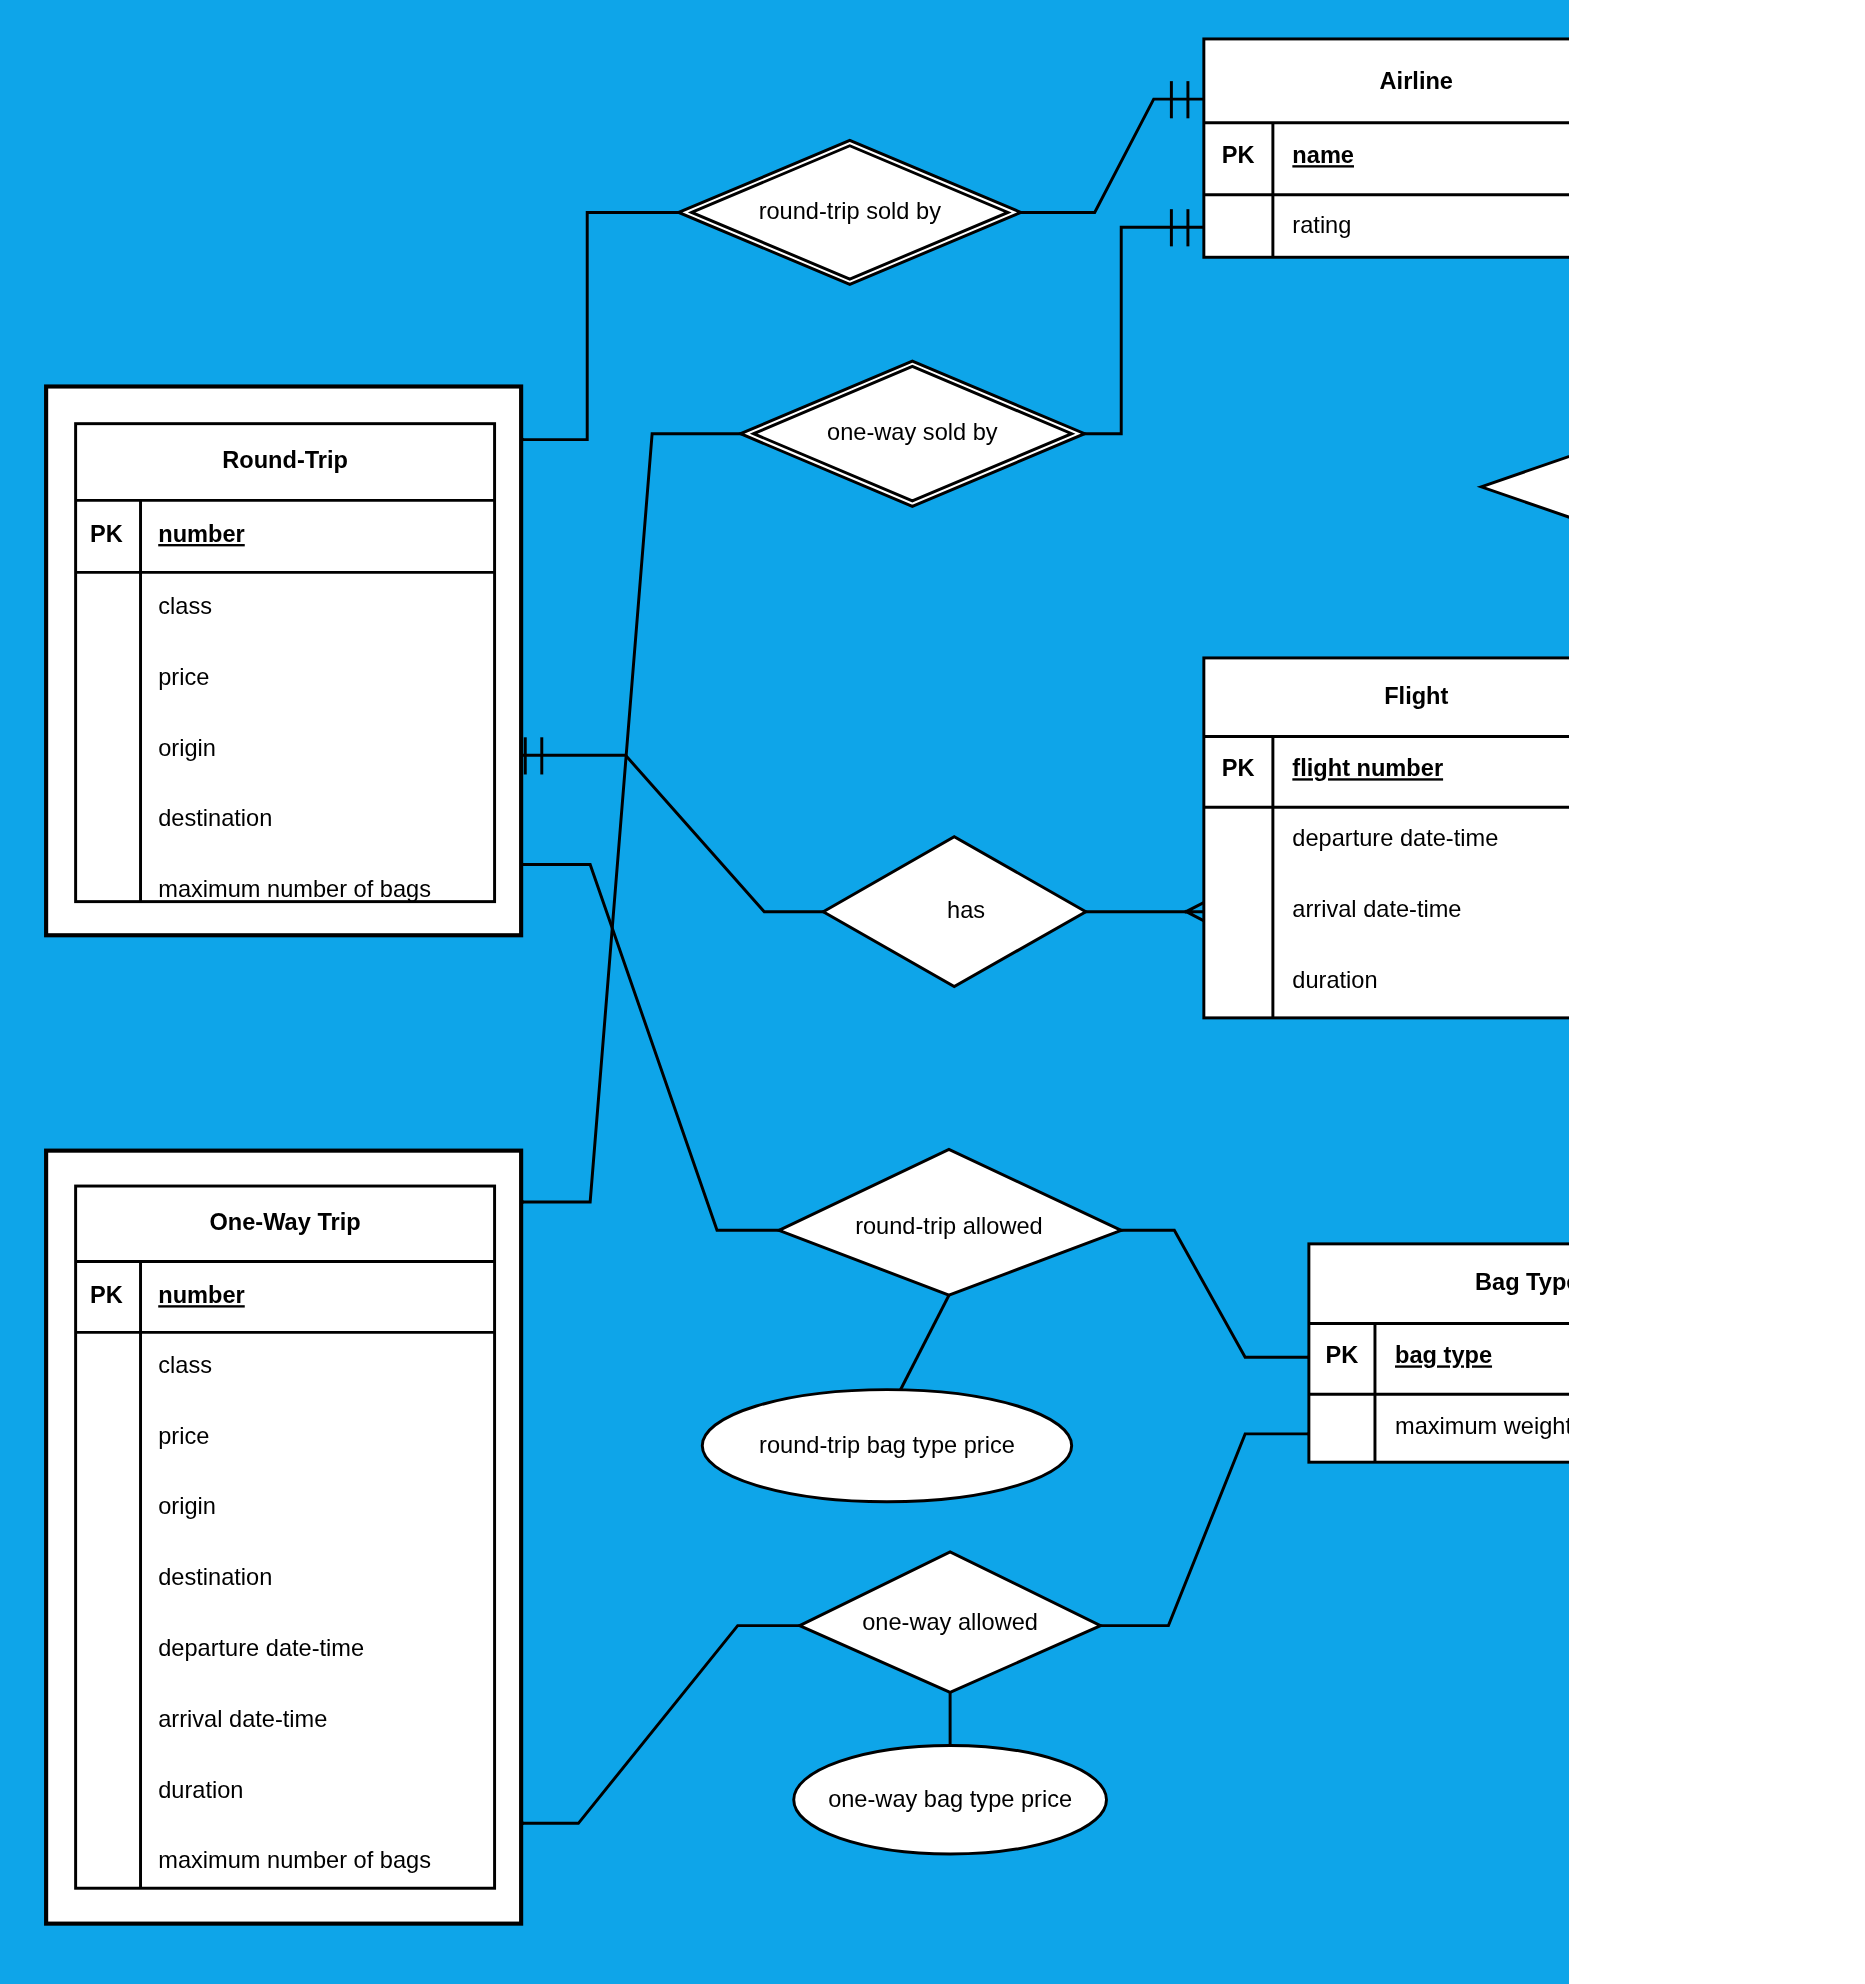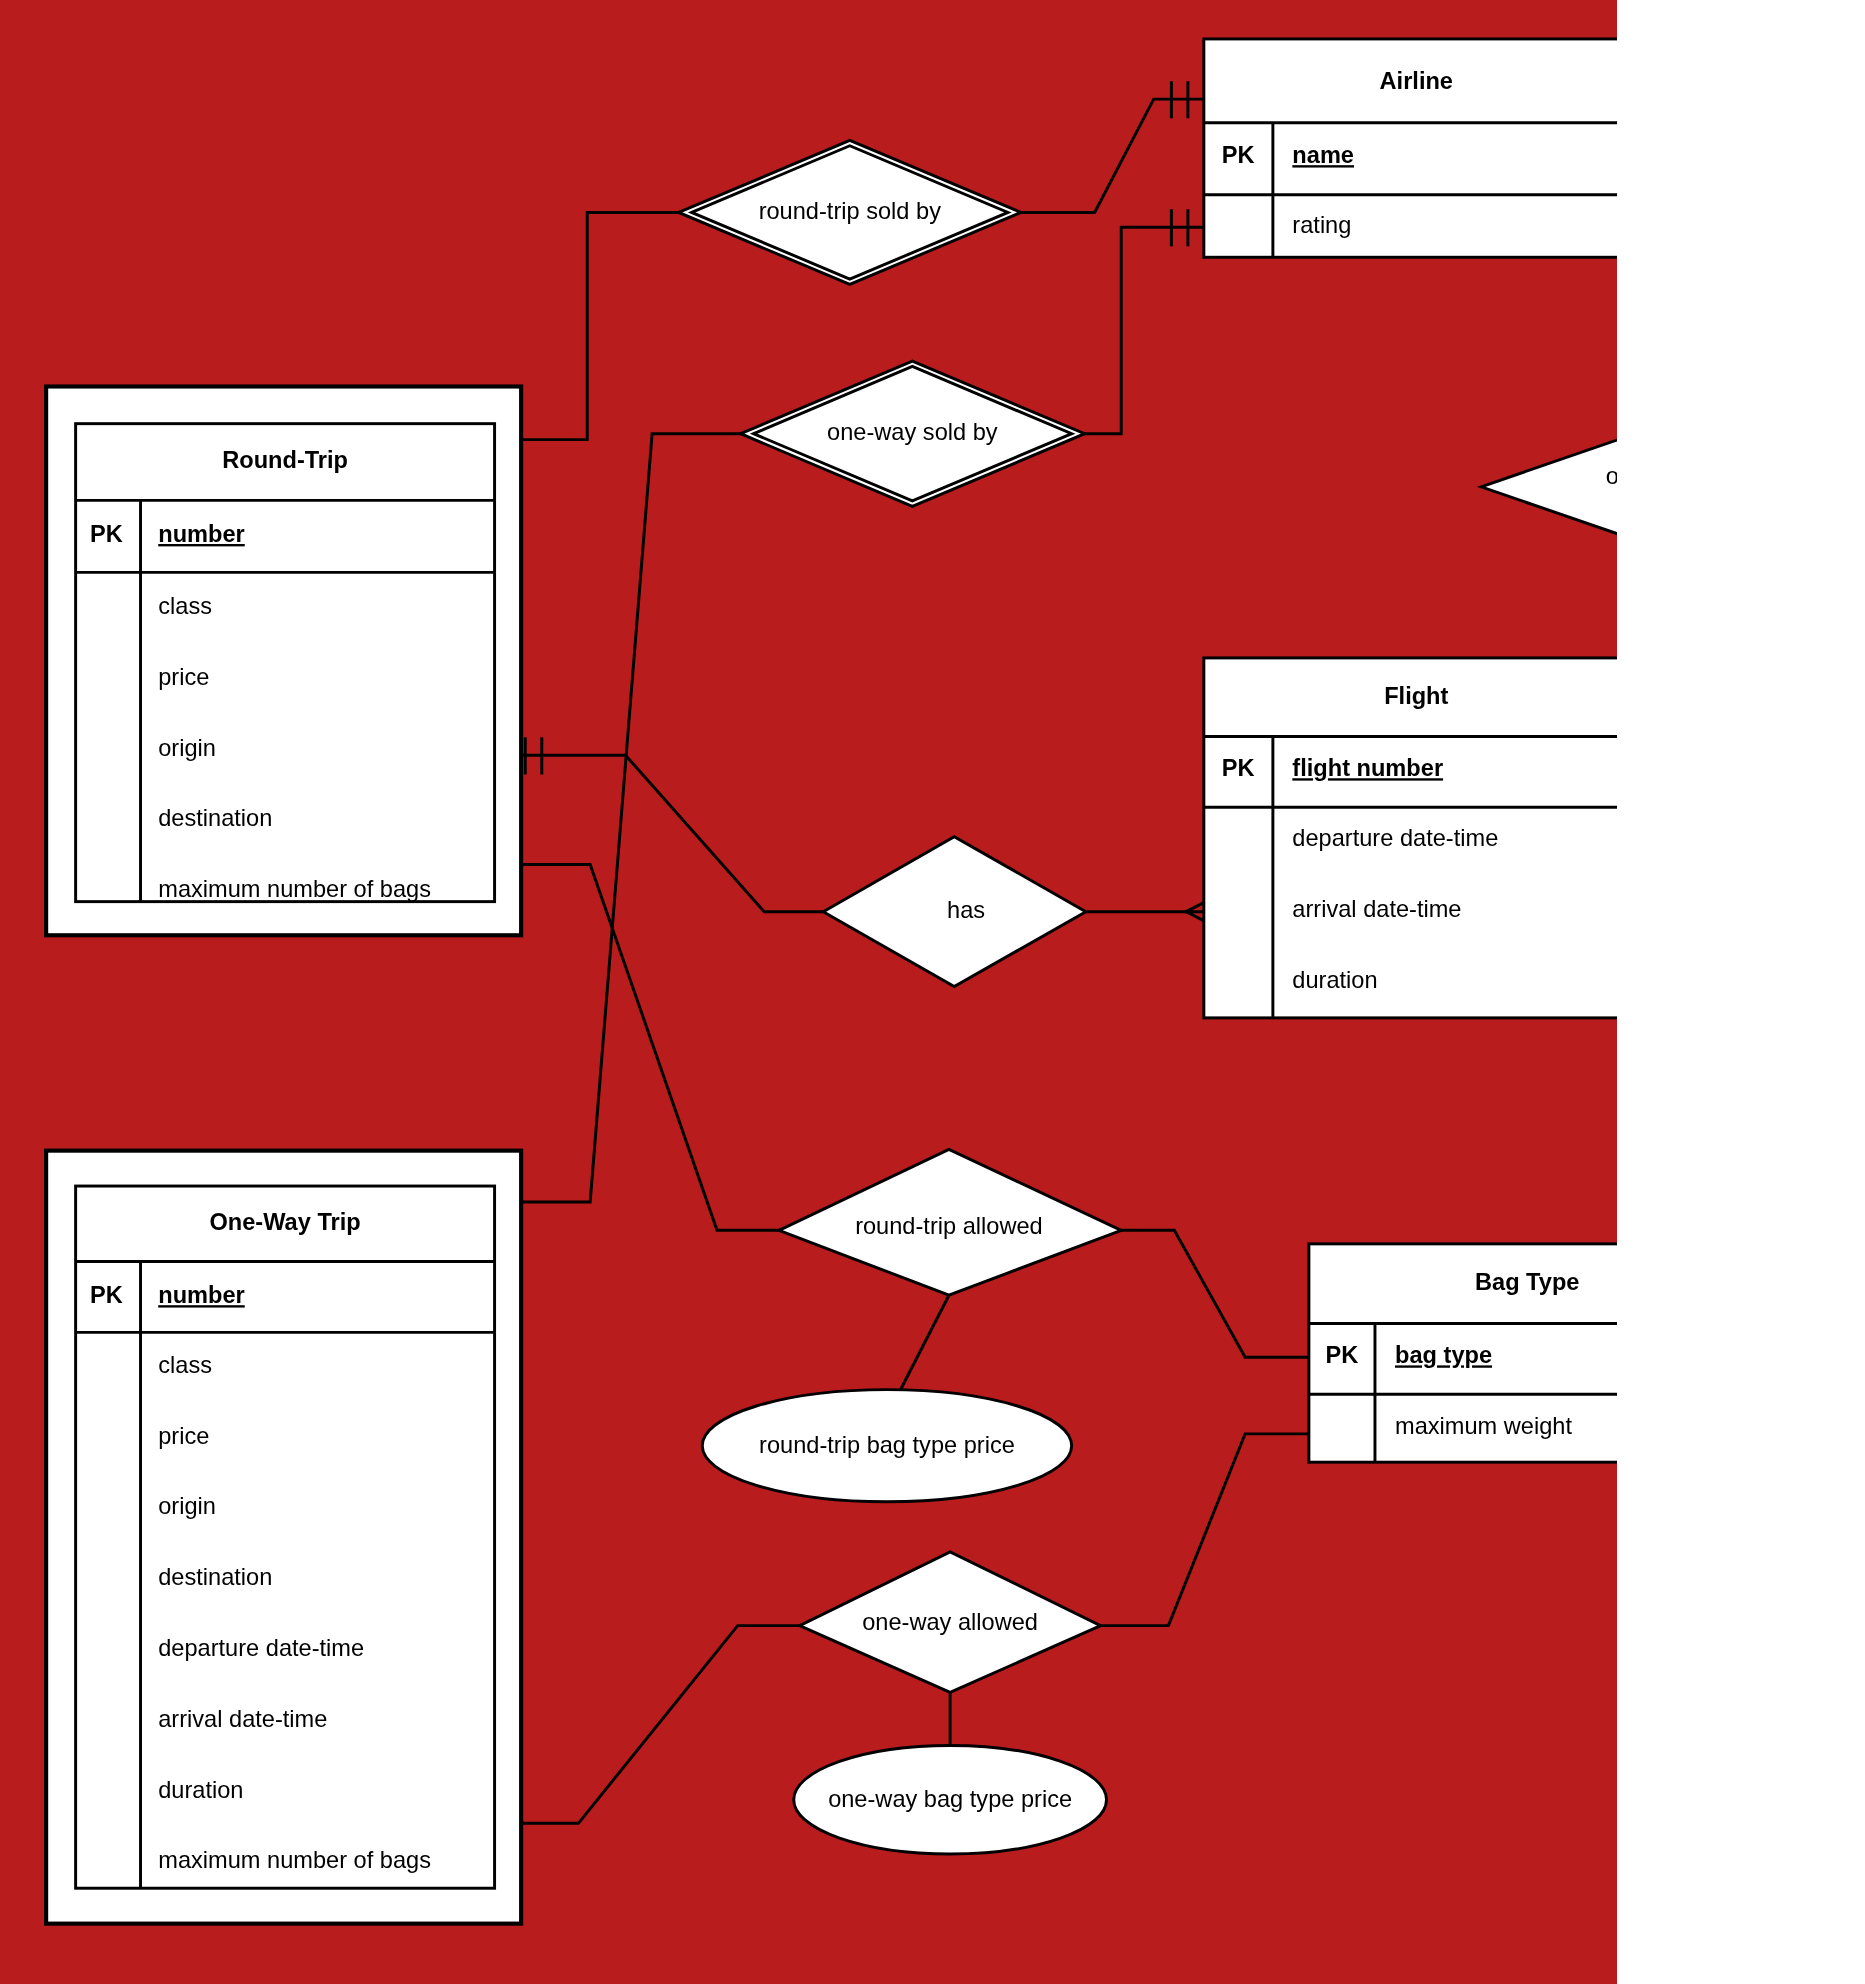--- a/index.html
+++ b/index.html
@@ -7,23 +7,22 @@
     padding: 0;
     background: #ffffff;
   }
   body {
     font-family: "Liberation Sans", sans-serif;
   }
   #diagram-root {
     position: relative;
     width: 1569px;
     height: 1985px;
-    background: #b91c1c;
+    background: #0ea5e9;
     overflow: hidden;
-    padding-left: 48px;
   }
   svg#er-canvas {
     position: absolute;
     top: 0; left: 0;
     width: 1866px;
     height: 1985px;
     display: block;
   }
   .ln {
     stroke: #000000;

